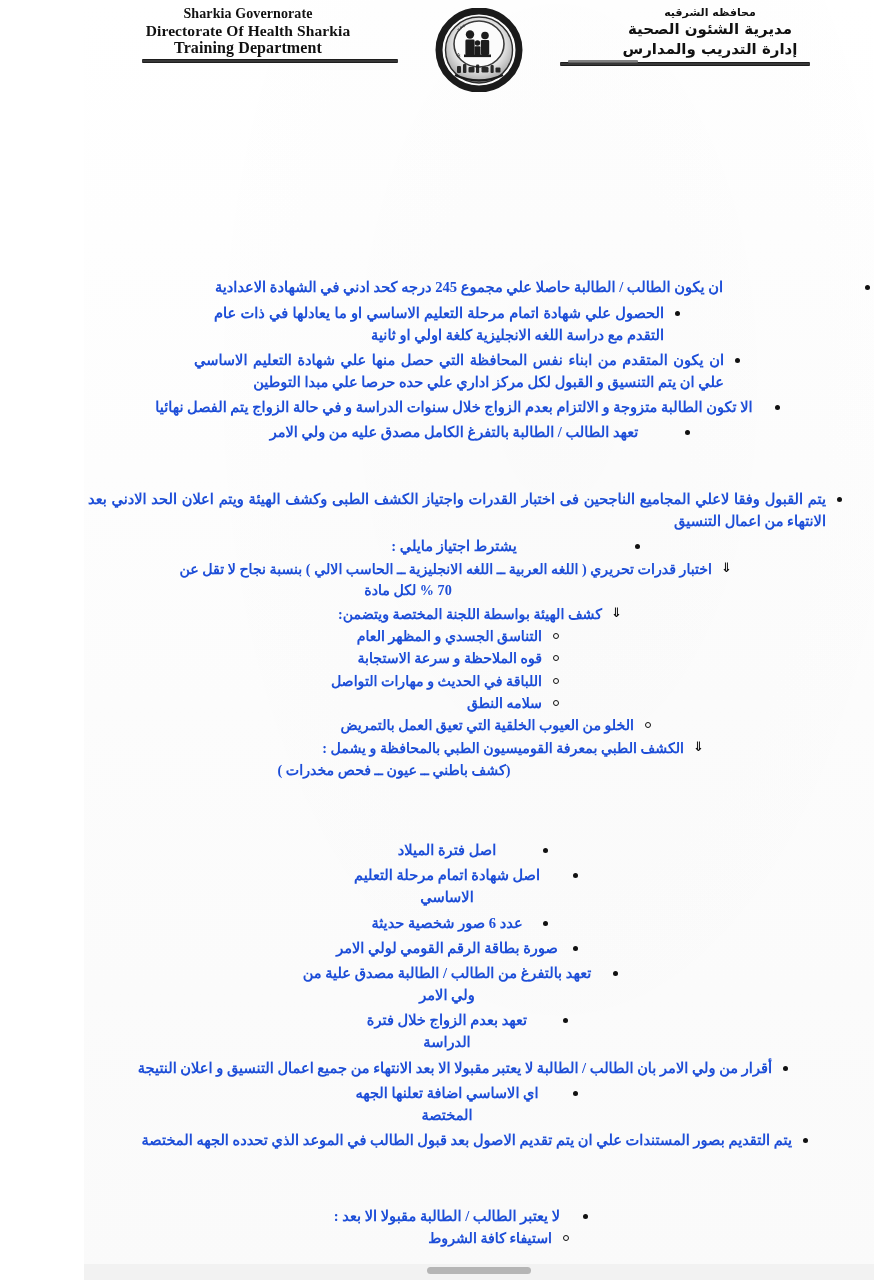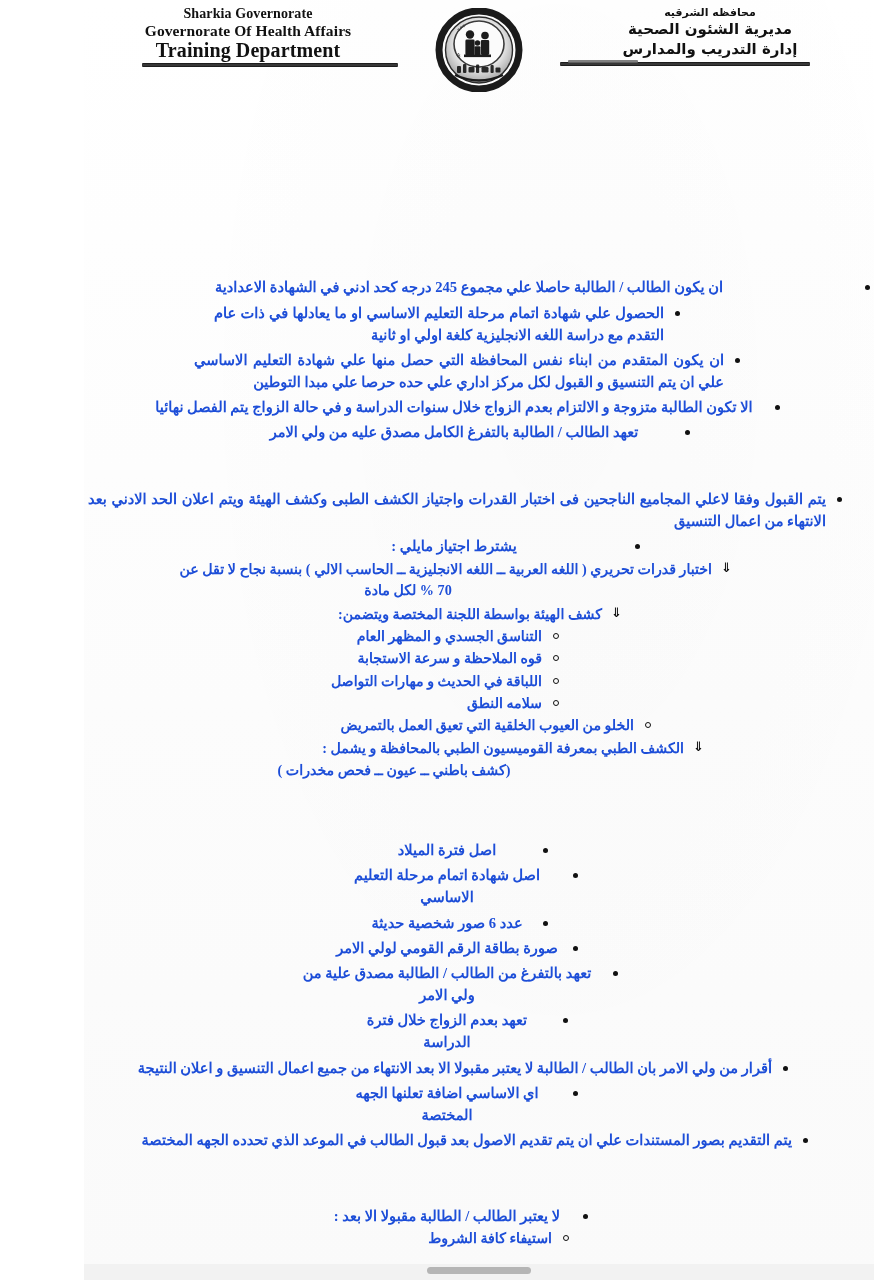--- a/index.html
+++ b/index.html
@@ -59,21 +59,21 @@
     direction: ltr;
     text-align: center;
     font-family: "Liberation Serif", "DejaVu Serif", serif;
     font-weight: 700;
     font-size: 15.5px;
     letter-spacing: 0.1px;
     color: #111;
   }
   .lh-en .l1 { font-size: 14px; }
   .lh-en .l2 { font-size: 15.5px; }
-  .lh-en .l3 { font-size: 20px; }
+  .lh-en .l3 { font-size: 16px; }
 
   .rule-en {
     margin: 2px 0 0 auto;
     width: 256px;
     height: 4px;
     background: linear-gradient(180deg,#111 0%, #444 50%, #111 100%);
     border-radius: 1px;
   }
 
   .lh-ar {
@@ -258,21 +258,21 @@
 <body>
 
 <div class="page">
   <div class="paper-tint"></div>
 
   <div class="letterhead">
 
     <div class="lh-block" style="order:3">
       <div class="lh-en">
         <div class="l1">Sharkia Governorate</div>
-        <div class="l2">Governorate Of Health Affairs</div>
+        <div class="l2">Directorate Of Health Sharkia</div>
         <div class="l3">Training Department</div>
       </div>
       <div class="rule-en"></div>
     </div>
 
     <div class="emblem" style="order:2">
       <svg viewBox="0 0 112 84" width="112" height="84" aria-hidden="true">
         <defs>
           <radialGradient id="gl" cx="50%" cy="42%" r="62%">
             <stop offset="0%" stop-color="#ffffff"></stop>

